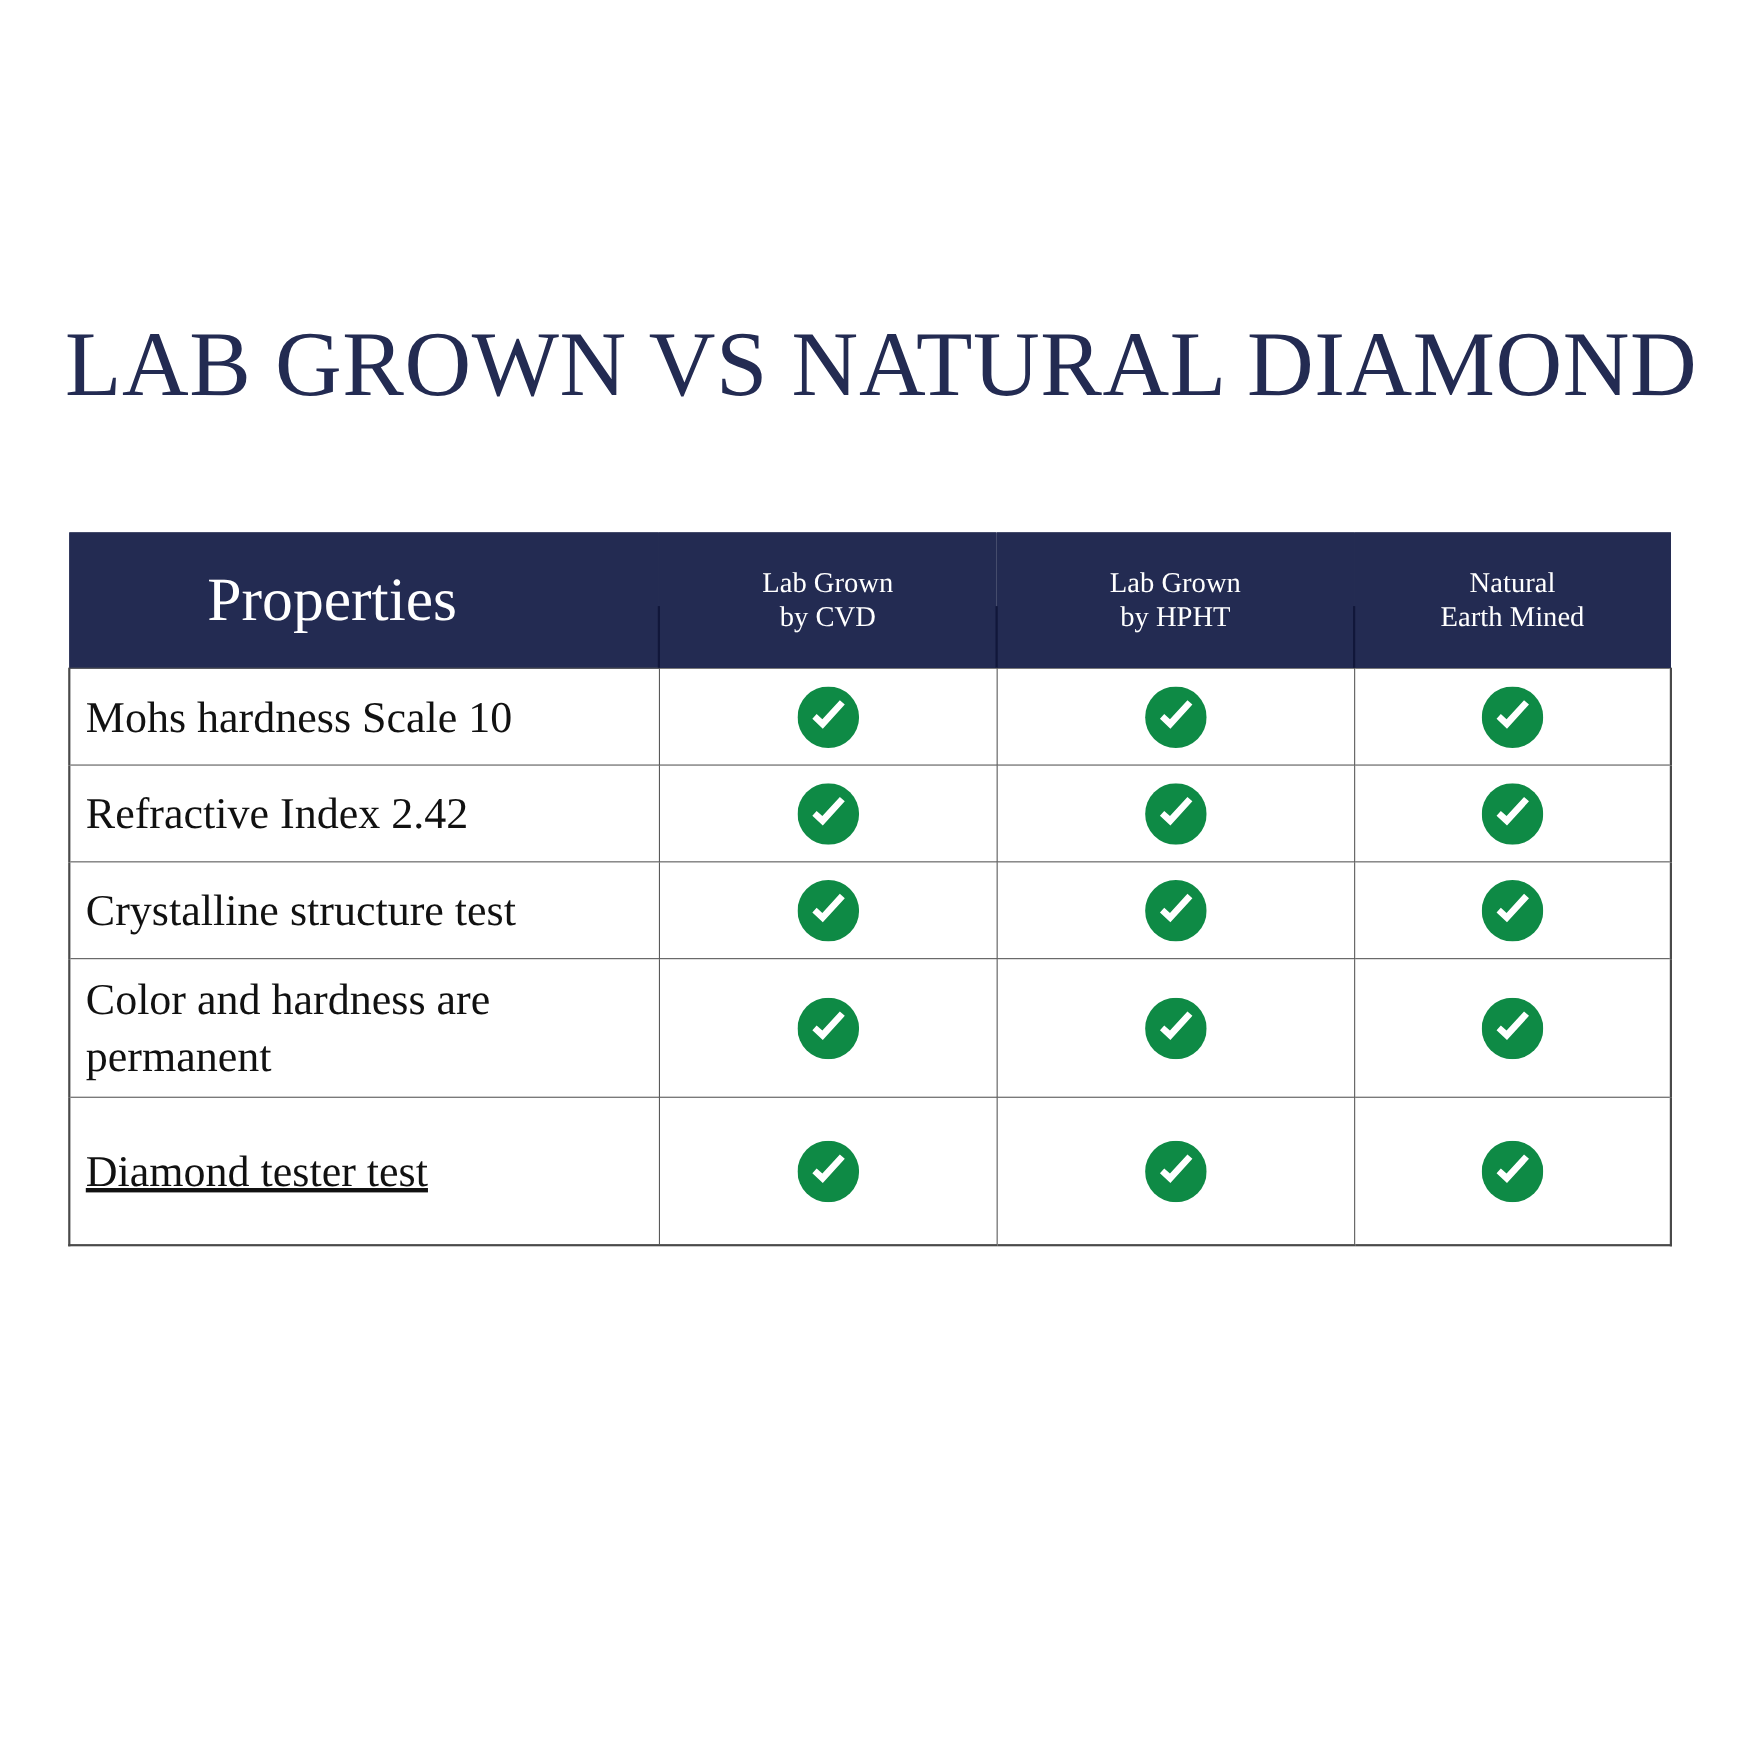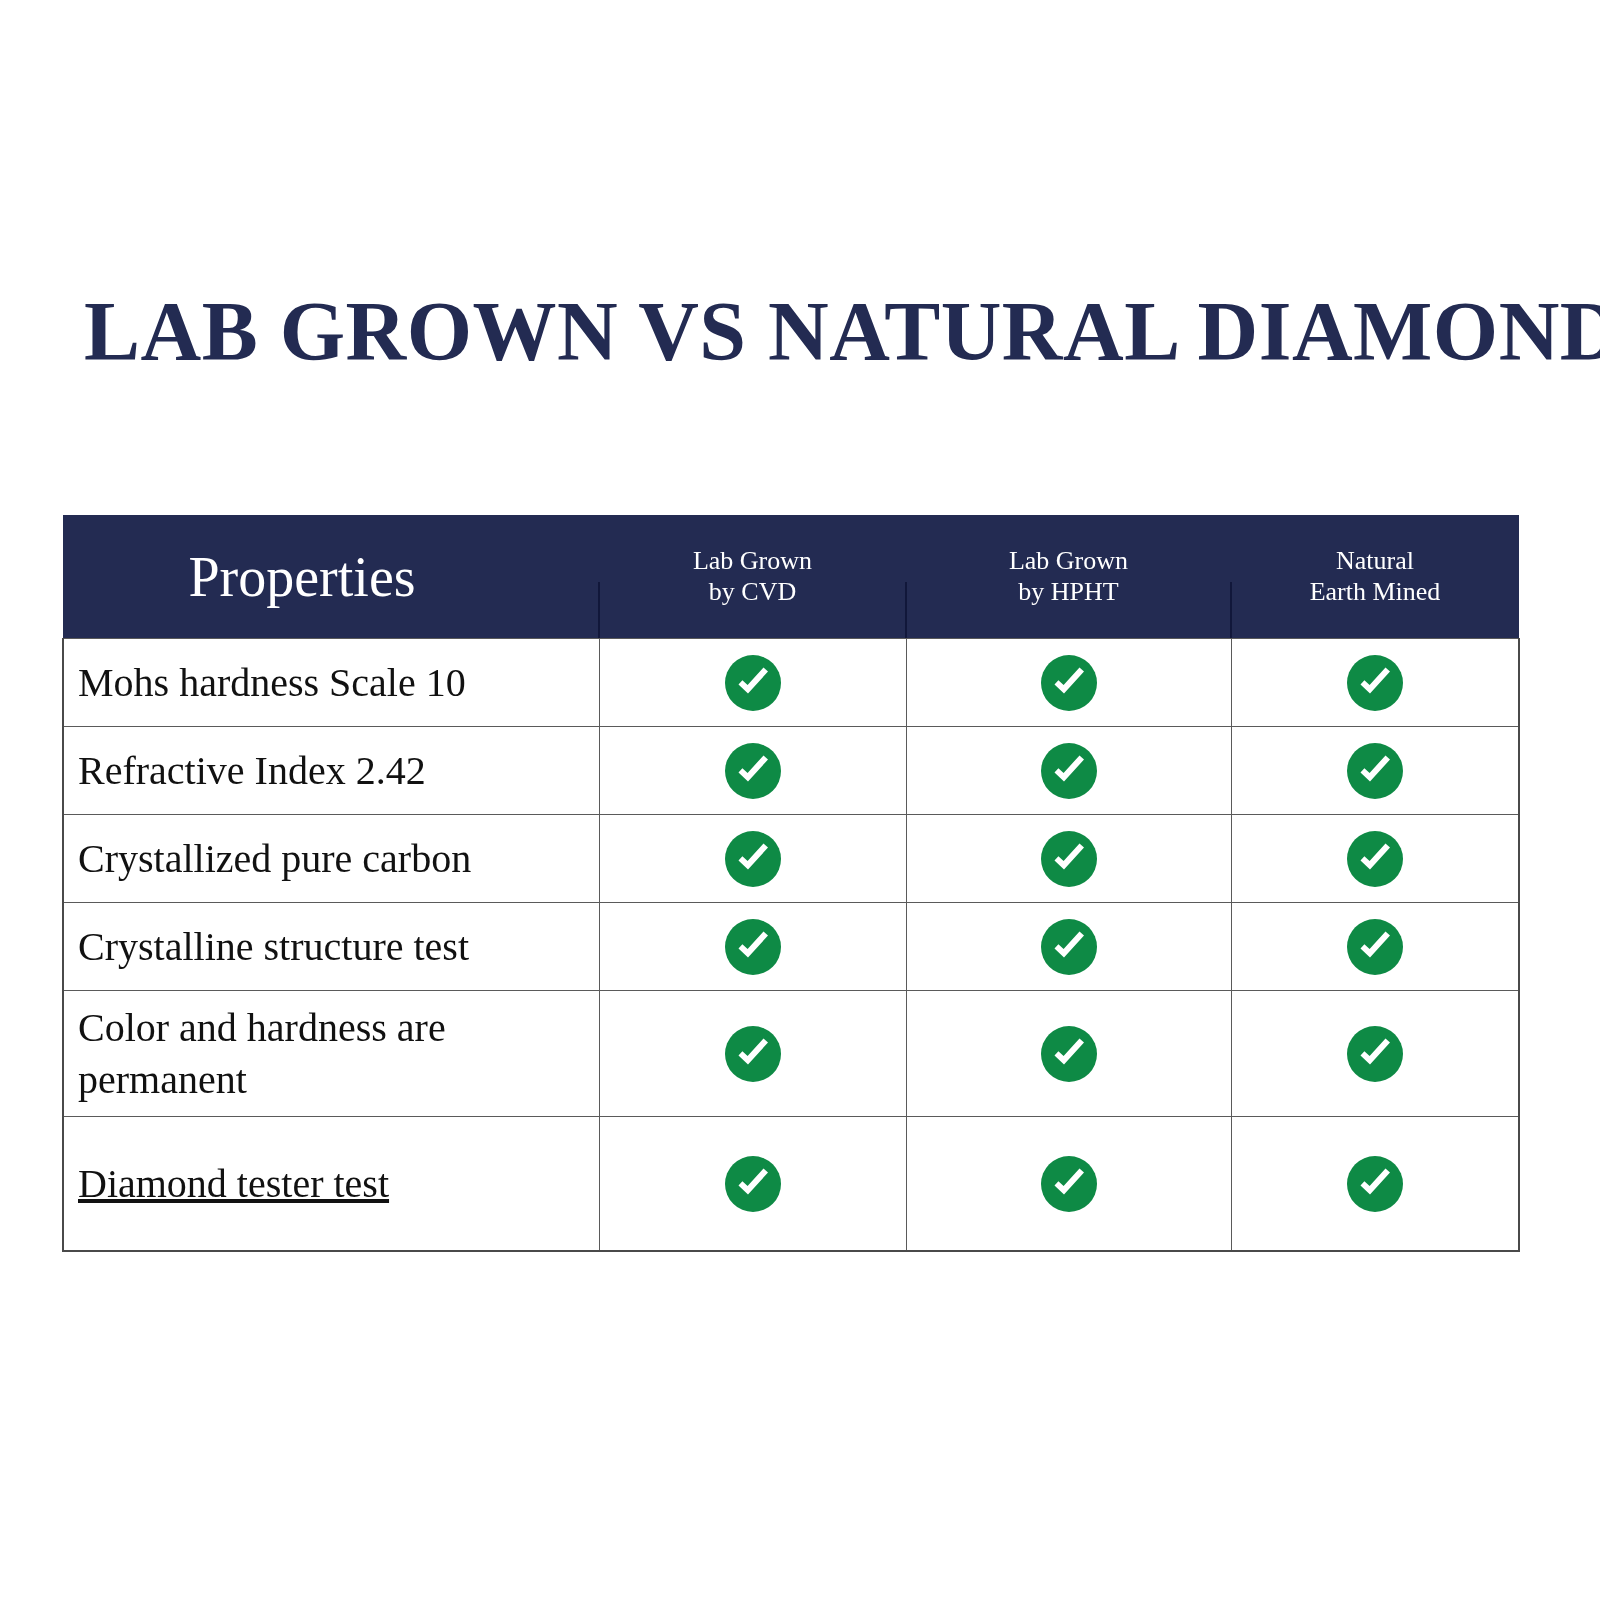--- a/index.html
+++ b/index.html
@@ -12,37 +12,37 @@
     height: 1600px;
     position: relative;
     overflow: hidden;
     font-family: "Liberation Serif", "DejaVu Serif", serif;
     -webkit-font-smoothing: antialiased;
   }
 
   
   .page-title {
     position: absolute;
-    left: 84px;
+    left: 59px;
     top: 232px;
     width: 1460px;
     font-family: "Liberation Serif", "DejaVu Serif", serif;
     font-size: 84px;
     line-height: 1.05;
     letter-spacing: 0.5px;
     color: #232B52;
     white-space: nowrap;
-    font-weight: 700;
+    font-weight: 400;
   }
 
   
   .comparison-table {
     position: absolute;
     left: 62px;
-    top: 515px;
+    top: 484px;
     width: 1456px;
     border-collapse: collapse;
     table-layout: fixed;
   }
 
   .comparison-table col.c-prop  { width: 536px; }
   .comparison-table col.c-cvd   { width: 307px; }
   .comparison-table col.c-hpht  { width: 325px; }
   .comparison-table col.c-nat   { width: 288px; }
 
@@ -212,47 +212,20 @@
       <td class="mark-cell">
         <span class="check-icon">
           <svg width="56" height="56" viewBox="0 0 56 56">
             <circle cx="28" cy="28" r="28" fill="#0E8A45"></circle>
             <path d="M13.5 29.5 L23 38.5 L43 16.5 L38.5 12.5 L22.6 29.9 L17.4 25.2 Z" fill="#FFFFFF"></path>
           </svg>
         </span>
       </td>
     </tr>
 
-    <tr class="r-normal">
-      <td class="prop-cell">Crystallized pure carbon</td>
-      <td class="mark-cell">
-        <span class="check-icon">
-          <svg width="56" height="56" viewBox="0 0 56 56">
-            <circle cx="28" cy="28" r="28" fill="#0E8A45"></circle>
-            <path d="M13.5 29.5 L23 38.5 L43 16.5 L38.5 12.5 L22.6 29.9 L17.4 25.2 Z" fill="#FFFFFF"></path>
-          </svg>
-        </span>
-      </td>
-      <td class="mark-cell">
-        <span class="check-icon">
-          <svg width="56" height="56" viewBox="0 0 56 56">
-            <circle cx="28" cy="28" r="28" fill="#0E8A45"></circle>
-            <path d="M13.5 29.5 L23 38.5 L43 16.5 L38.5 12.5 L22.6 29.9 L17.4 25.2 Z" fill="#FFFFFF"></path>
-          </svg>
-        </span>
-      </td>
-      <td class="mark-cell">
-        <span class="check-icon">
-          <svg width="56" height="56" viewBox="0 0 56 56">
-            <circle cx="28" cy="28" r="28" fill="#0E8A45"></circle>
-            <path d="M13.5 29.5 L23 38.5 L43 16.5 L38.5 12.5 L22.6 29.9 L17.4 25.2 Z" fill="#FFFFFF"></path>
-          </svg>
-        </span>
-      </td>
-    </tr>
 
     <tr class="r-normal">
       <td class="prop-cell">Crystalline structure test</td>
       <td class="mark-cell">
         <span class="check-icon">
           <svg width="56" height="56" viewBox="0 0 56 56">
             <circle cx="28" cy="28" r="28" fill="#0E8A45"></circle>
             <path d="M13.5 29.5 L23 38.5 L43 16.5 L38.5 12.5 L22.6 29.9 L17.4 25.2 Z" fill="#FFFFFF"></path>
           </svg>
         </span>

